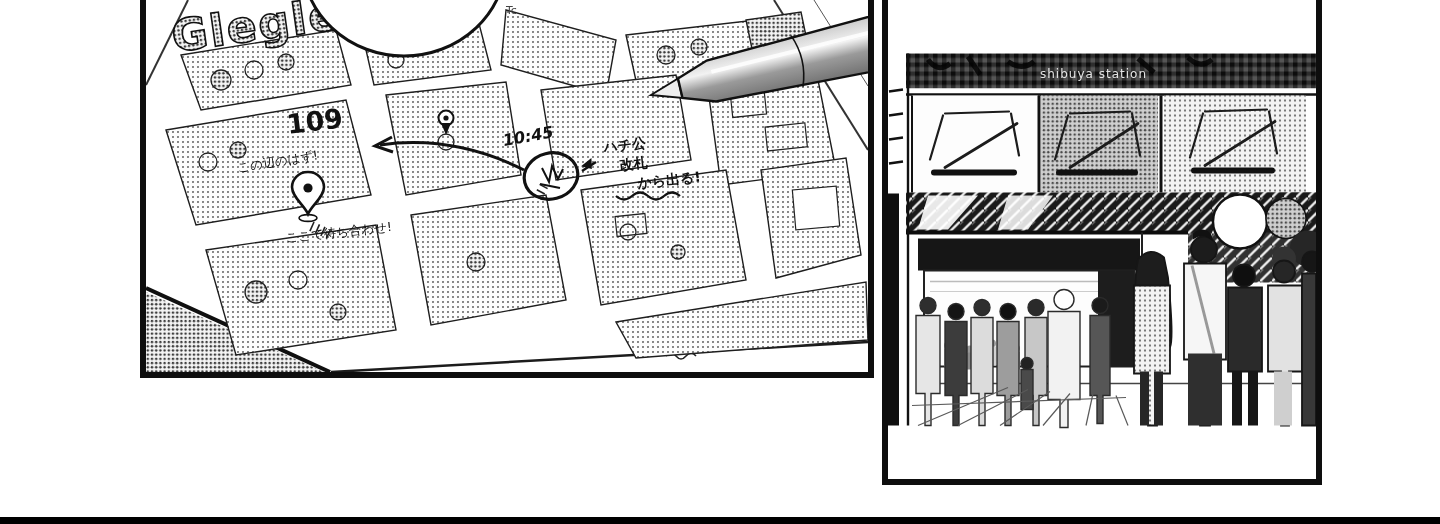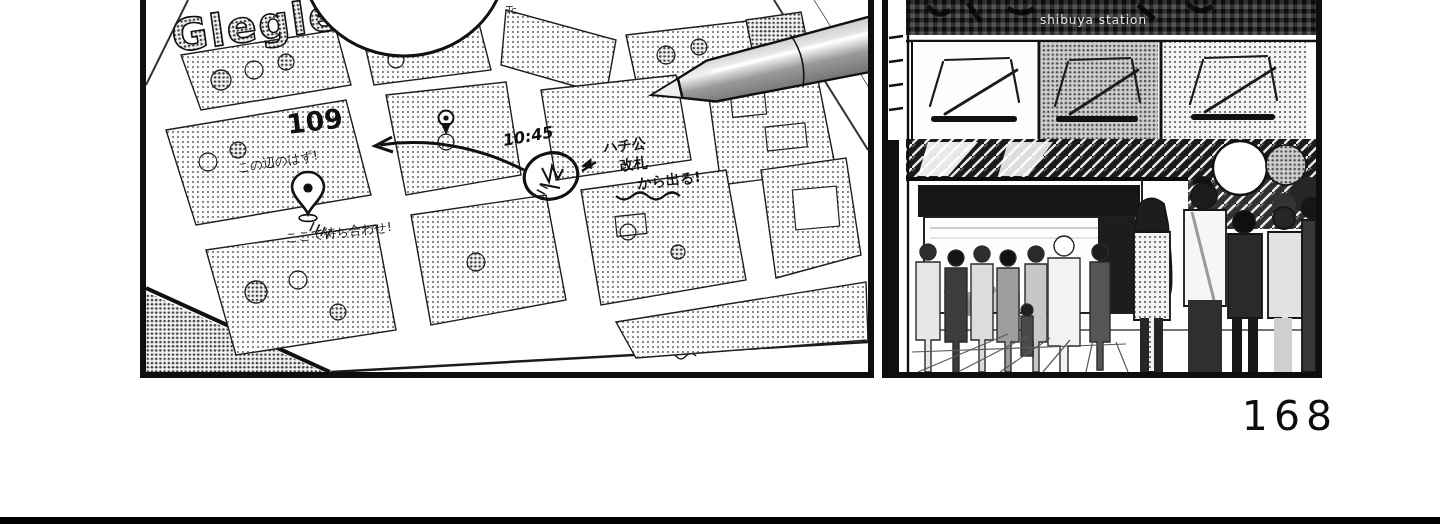--- a/index.html
+++ b/index.html
@@ -1,21 +1,21 @@
 <!DOCTYPE html>
 <html><head>
 <meta charset="utf-8">
 <style>
   html,body{margin:0;padding:0;background:#ffffff;}
   .stage{position:relative;width:1440px;height:524px;background:#fff;overflow:hidden;
          font-family:"DejaVu Sans",sans-serif;color:#111;}
   .panel{position:absolute;top:0;box-sizing:border-box;background:#fff;
          border:6px solid #0e0e0e;border-top:none;}
   .panel-left{left:140px;width:734px;height:378px;}
-  .panel-right{left:882px;width:440px;height:378px;}
+  .panel-right{left:882px;width:440px;height:485px;}
   .panel svg{display:block;width:100%;height:100%;}
   .page-number{position:absolute;left:1232px;top:392px;width:116px;text-align:center;
          font-size:41px;letter-spacing:6px;font-weight:500;color:#0c0c0c;}
   .bottom-rule{position:absolute;left:0;top:517px;width:1440px;height:7px;background:#000;}
   text{user-select:none;}
 </style>
 </head>
 <body>
 
 <div class="stage">
@@ -346,17 +346,16 @@
           <line x1="70" y1="372" x2="140" y2="336"></line>
         <line x1="112" y1="372" x2="162" y2="338"></line>
           <line x1="155" y1="372" x2="182" y2="340"></line>
         <line x1="198" y1="372" x2="205" y2="340"></line>
           <line x1="240" y1="372" x2="228" y2="342"></line>
         <line x1="24" y1="352" x2="238" y2="344"></line>
       </g>
     </svg>
   </div>
 
-  <div class="page-number">168</div>
 
   <div class="bottom-rule"></div>
 
 </div>
 
 </body></html>

